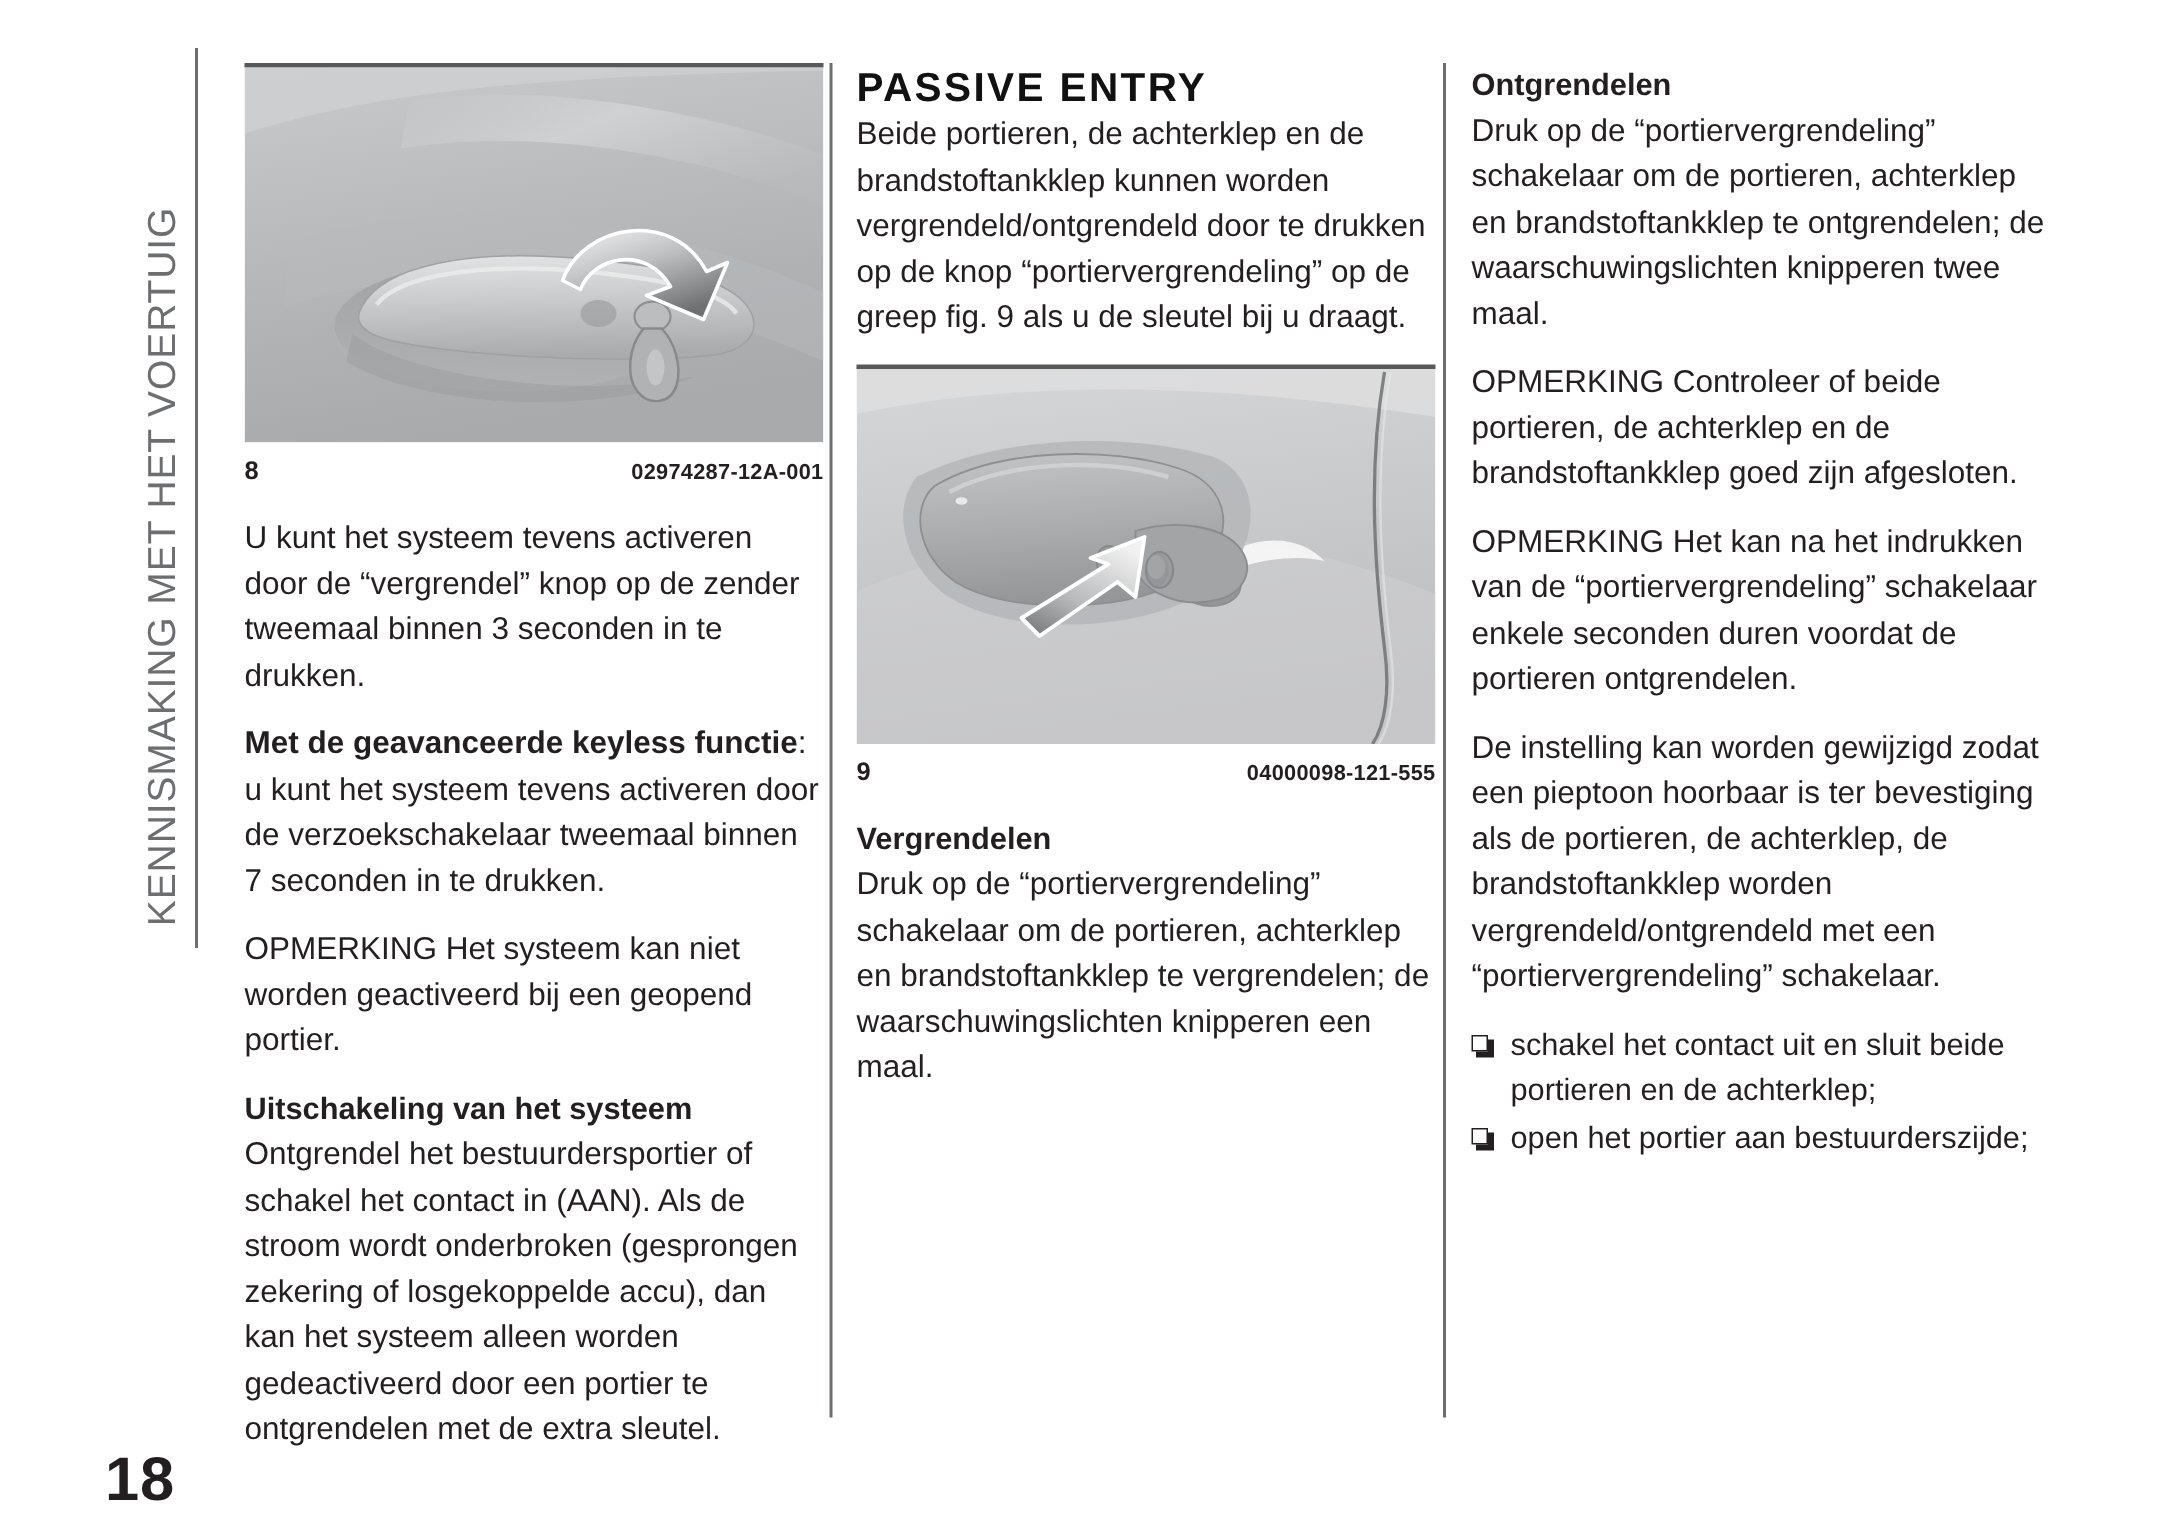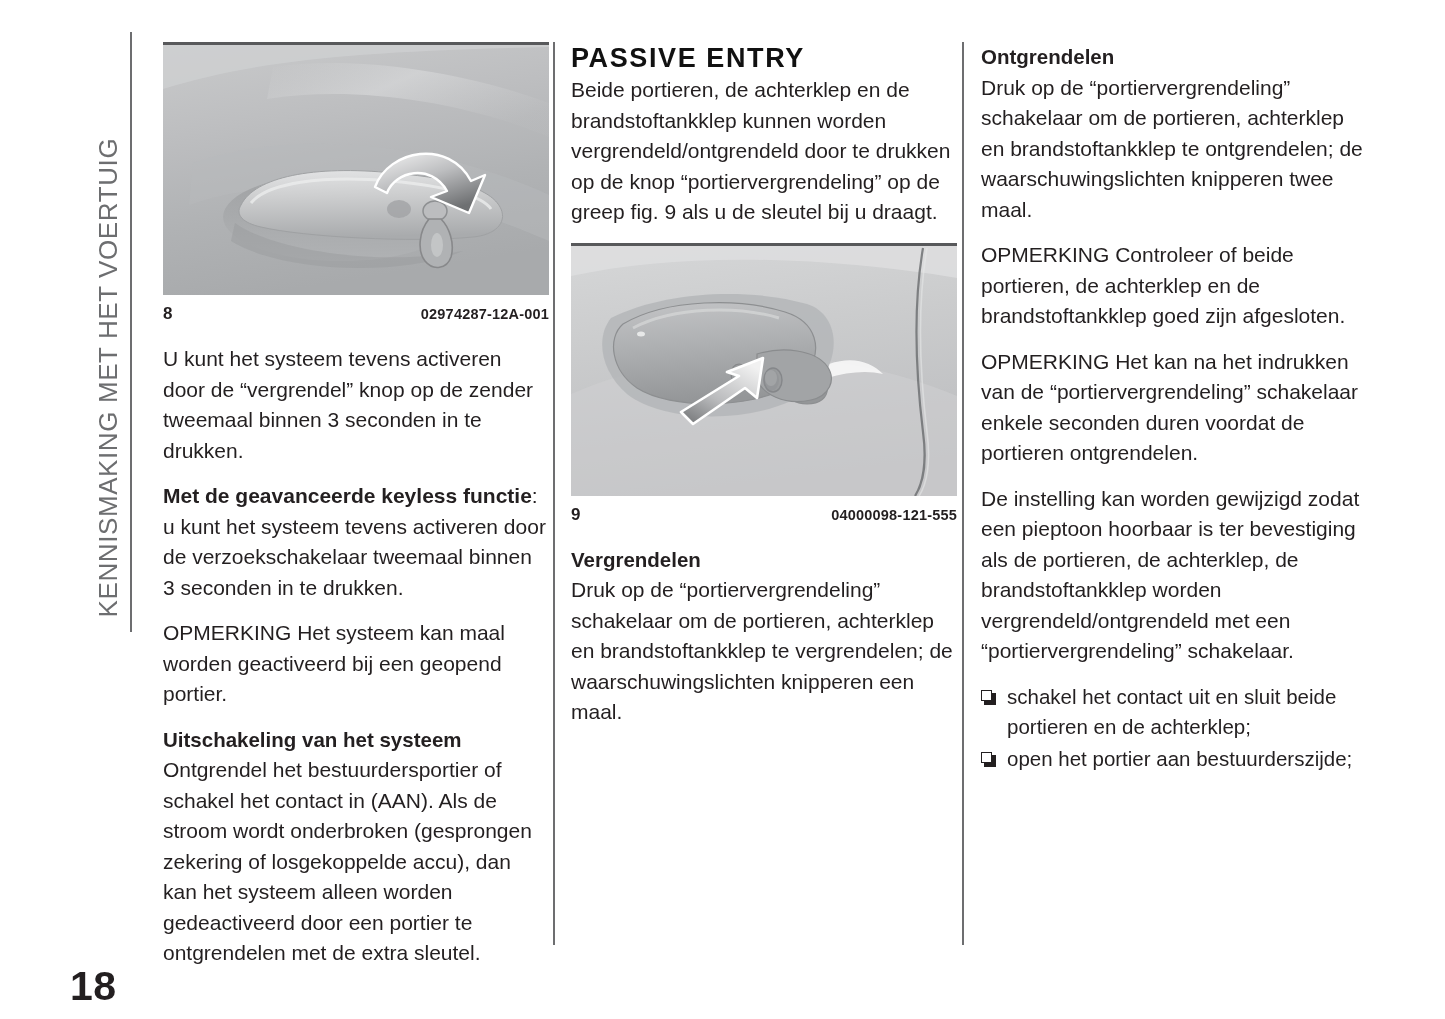--- a/index.html
+++ b/index.html
@@ -244,23 +244,23 @@
         </svg>
       </div>
       <div class="fig-caption-row">
         <span class="fig-num">8</span>
         <span class="fig-code">02974287-12A-001</span>
       </div>
     </div>
 
     <p>U kunt het systeem tevens activeren door de “vergrendel” knop op de zender tweemaal binnen 3 seconden in te drukken.</p>
 
-    <p><span class="lead-in">Met de geavanceerde keyless functie</span><span>: u kunt het systeem tevens activeren door de verzoekschakelaar tweemaal binnen 3 seconden in te drukken.</span></p>
-
-    <p>OPMERKING Het systeem kan maal worden geactiveerd bij een geopend portier.</p>
+    <p><span class="lead-in">Met de geavanceerde keyless functie</span><span>: u kunt het systeem tevens activeren door de verzoekschakelaar tweemaal binnen 7 seconden in te drukken.</span></p>
+
+    <p>OPMERKING Het systeem kan niet worden geactiveerd bij een geopend portier.</p>
 
     <h3 class="sub-head">Uitschakeling van het systeem</h3>
     <p>Ontgrendel het bestuurdersportier of schakel het contact in (AAN). Als de stroom wordt onderbroken (gesprongen zekering of losgekoppelde accu), dan kan het systeem alleen worden gedeactiveerd door een portier te ontgrendelen met de extra sleutel.</p>
   </div>
 
   <div class="col col2">
 
     <h2 class="section-title">PASSIVE ENTRY</h2>
     <p>Beide portieren, de achterklep en de brandstoftankklep kunnen worden vergrendeld/ontgrendeld door te drukken op de knop “portiervergrendeling” op de greep fig. 9 als u de sleutel bij u draagt.</p>
 

